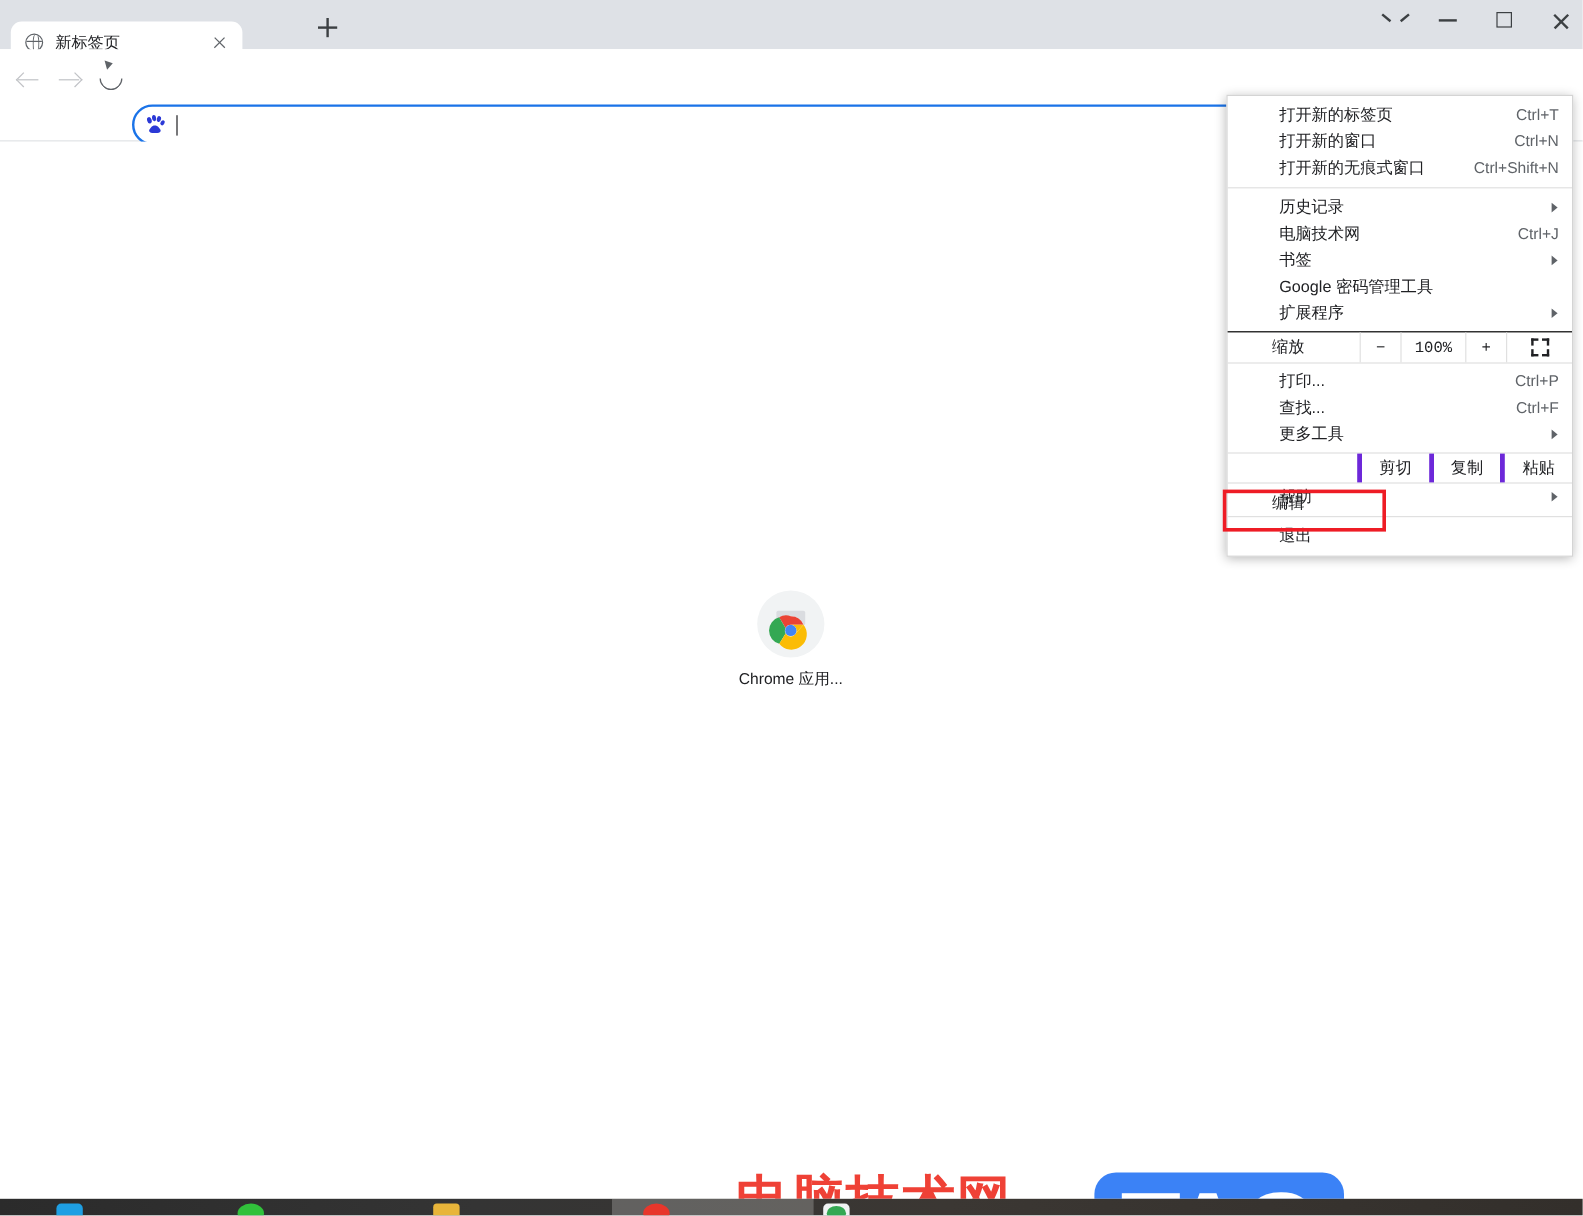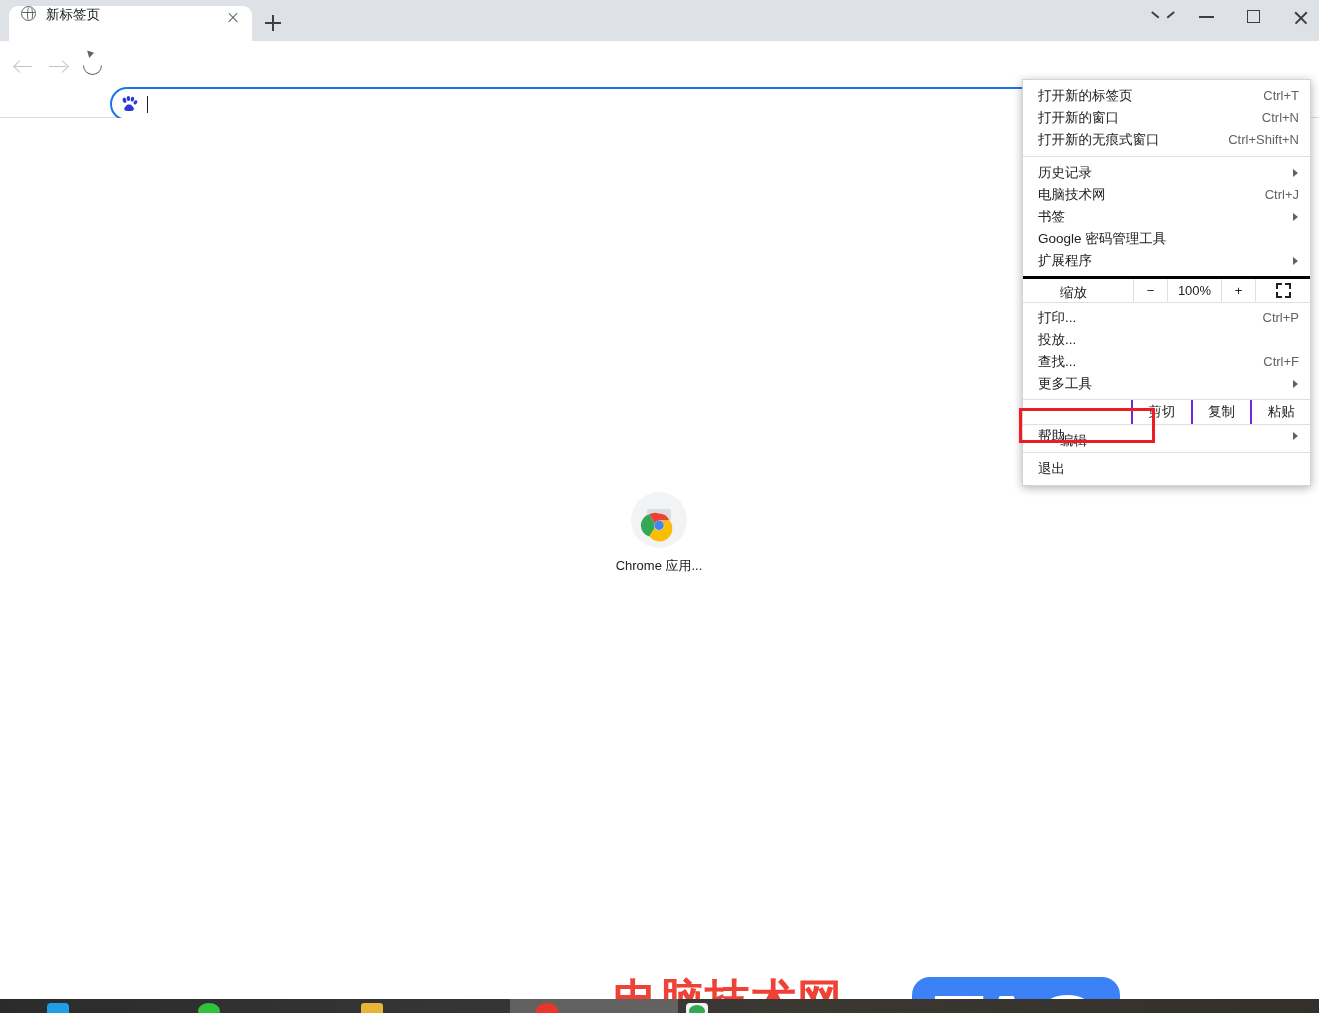--- a/index.html
+++ b/index.html
@@ -10,24 +10,24 @@
     background: #ffffff;
   }
   #app { position: relative; width: 1319px; height: 1013px; }
 
   
   .tabstrip {
     position: absolute; left: 0; top: 0; width: 1319px; height: 41px;
     background: #dee1e6;
   }
   .tab {
-    position: absolute; left: 9px; top: 6px; width: 243px; height: 35px;
+    position: absolute; left: 9px; top: 18px; width: 193px; height: 35px;
     background: #ffffff;
     border-radius: 9px 9px 0 0;
-    display: flex; align-items: flex-start;
+    display: flex; align-items: center;
   }
   .tab-fav {
     width: 16px; height: 16px; margin-left: 12px; flex: 0 0 auto;
     position: relative;
   }
   .globe {
     width: 15px; height: 15px; border-radius: 50%;
     border: 1.6px solid #5f6368;
     position: relative; overflow: hidden;
     background: #fff;
@@ -266,36 +266,37 @@
     background: #ffffff;
     border: 1px solid #d4d4d4;
     box-shadow: 0 2px 9px rgba(0,0,0,0.30);
     padding: 5px 0 5px 0;
     font-size: 13.5px; color: #202124;
     z-index: 40;
   }
   .mi {
     position: relative; height: 22px; line-height: 22px;
     padding: 0 11px 0 15px; white-space: nowrap;
-    display: flex; align-items: center;
+    display: flex; align-items: center; margin-left: 28px;
   }
   .mi.hl { background: #e8e8e8; }
   .mi-label { flex: 1 1 auto; }
   .mi-accel { color: #5f6368; font-size: 13px; padding-left: 14px; }
   .mi-arrow {
     position: absolute; right: 12px; top: 7px; width: 0; height: 0;
     border-top: 4px solid transparent; border-bottom: 4px solid transparent;
     border-left: 5px solid #5f6368;
   }
   .msep { height: 1px; background: #e0e0e0; margin: 5px 0 5px 0; }
 
   .mrow {
     display: flex; align-items: stretch; height: 27px;
-    border-top: 3px solid #000000; border-bottom: 1px solid #e0e0e0;
+    border-top: 1px solid #000000; border-bottom: 1px solid #e0e0e0;
     margin: 4px 0;
+    font-family: Liberation Mono, monospace;
   }
   .mrow-label {
     width: 110px; padding-left: 37px; line-height: 27px; font-size: 13.5px;
   }
   .mrow-cell {
     border-left: 1px solid #e0e0e0;
     display: flex; align-items: center; justify-content: center;
     font-size: 13px; color: #202124;
   }
   .zm-minus { width: 34px; }
@@ -311,21 +312,21 @@
   .fs-ic span:nth-child(3) { left: 0; bottom: 0; border-right: none; border-top: none; }
   .fs-ic span:nth-child(4) { right: 0; bottom: 0; border-left: none; border-top: none; }
 
   .erow {
     display: flex; align-items: stretch; height: 26px;
     border-top: 1px solid #e0e0e0; border-bottom: 1px solid #e0e0e0;
     margin: 4px 0 0 0;
   }
   .erow-label { width: 108px; padding-left: 37px; line-height: 26px; margin-top: 28px; }
   .erow-cell {
-    flex: 1 1 0; border-left: 2px solid #6d28d9;
+    flex: 1 1 0; border-left: 4px solid #6d28d9;
     display: flex; align-items: center; justify-content: center;
   }
 
   .redbox {
     position: absolute; left: 1019px; top: 408px; width: 136px; height: 35px;
     border: 3px solid #ee1c25; z-index: 60; pointer-events: none;
   }
 </style>
 </head>
 <body>
@@ -501,23 +502,20 @@
             <span></span>
         </div>
       </div>
     </div>
 
     <div class="mi">
       <span class="mi-label">打印...</span>
       <span class="mi-accel">Ctrl+P</span>
     </div>
     <div class="mi">
-      <span class="mi-label">投放...</span>
-    </div>
-    <div class="mi">
       <span class="mi-label">查找...</span>
       <span class="mi-accel">Ctrl+F</span>
     </div>
     <div class="mi">
       <span class="mi-label">更多工具</span>
       <span class="mi-arrow"></span>
     </div>
 
     <div class="erow">
       <div class="erow-label">编辑</div>

